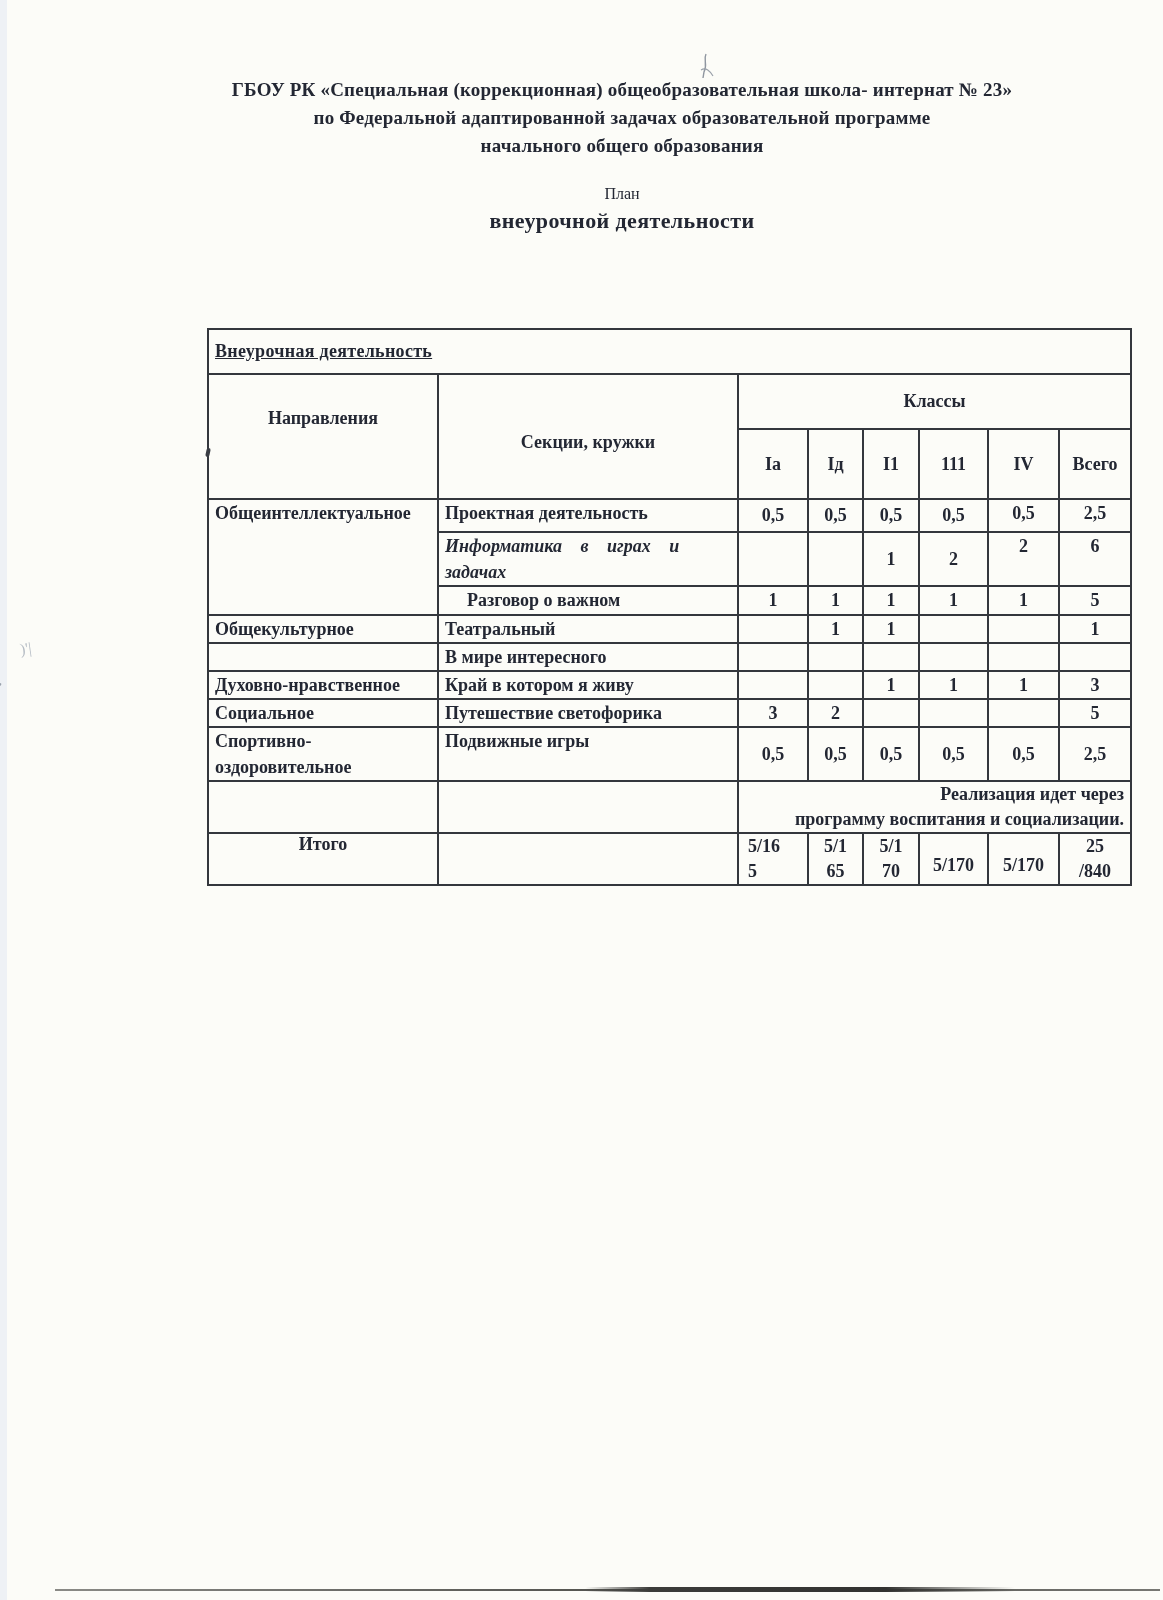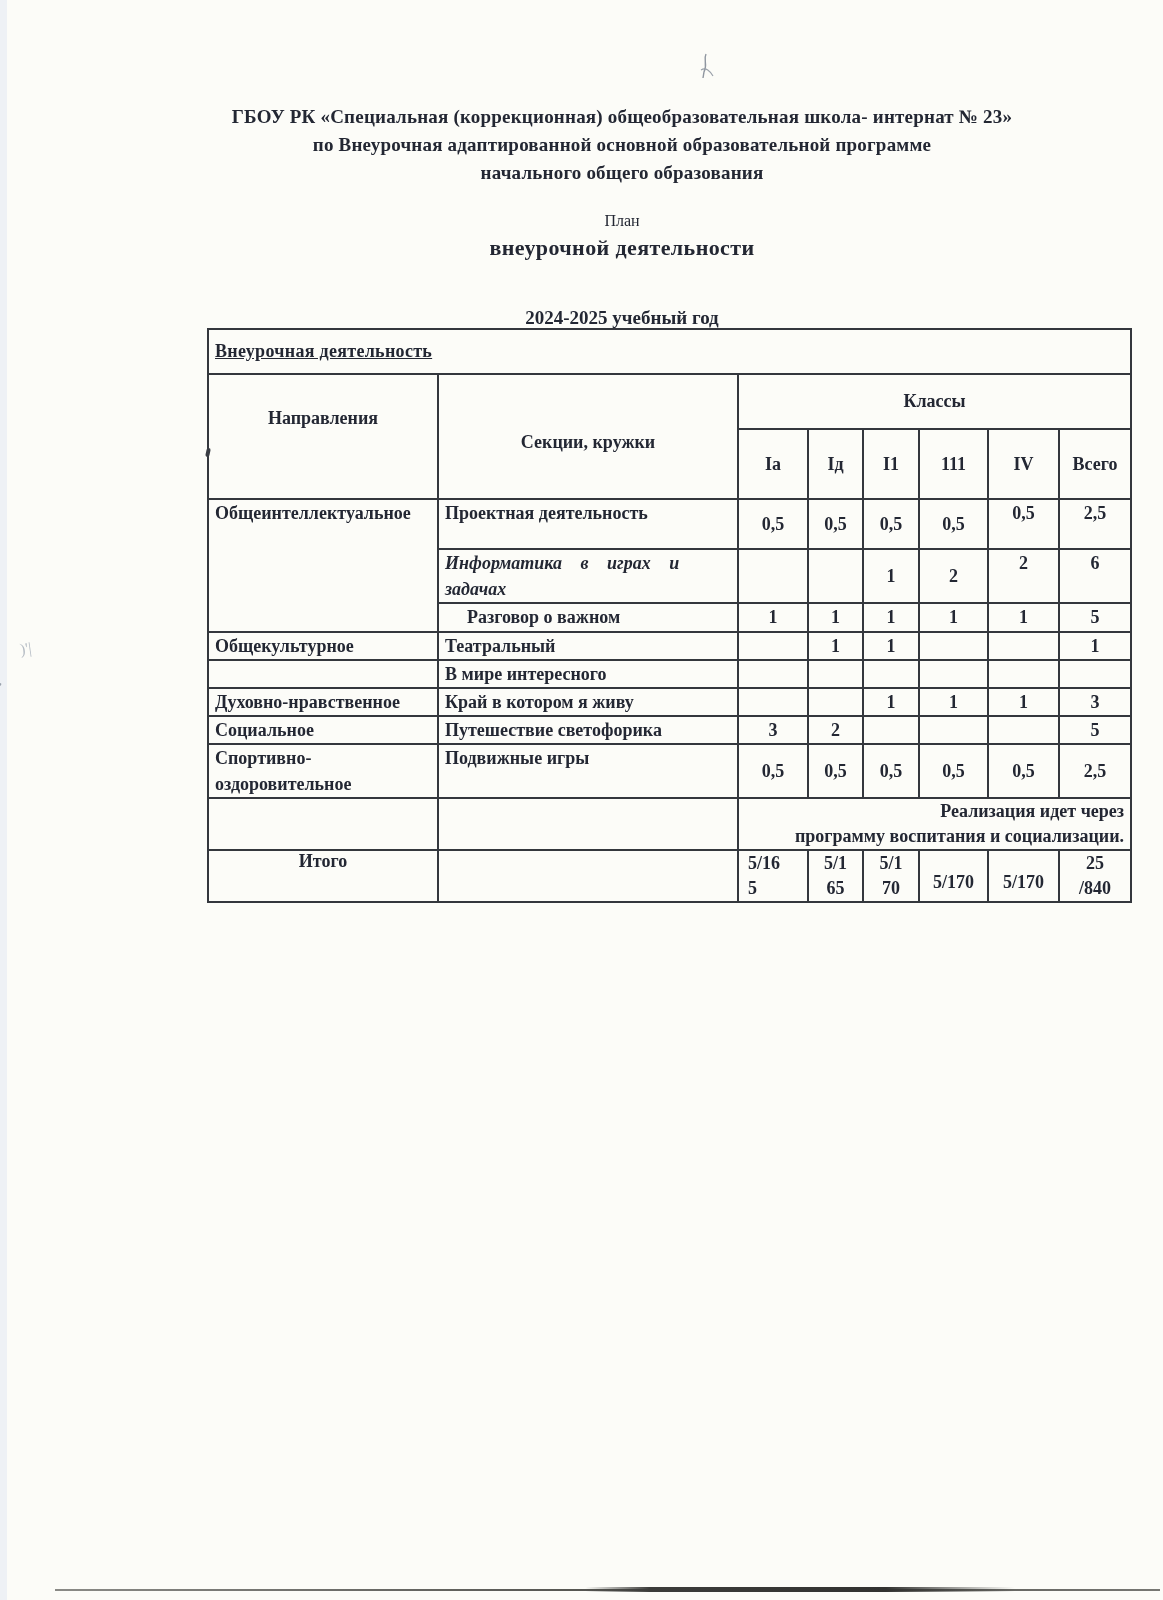--- a/index.html
+++ b/index.html
@@ -3,21 +3,21 @@
 <meta charset="utf-8">
 <style>
   html,body{margin:0;padding:0;background:#e8e8e4;}
   .page{
     position:relative;width:1163px;height:1600px;overflow:hidden;
     background:#fcfcf8;
     font-family:"Liberation Serif","DejaVu Serif",serif;
     color:#232733;
   }
   .edge-strip{position:absolute;left:0;top:0;width:7px;height:1600px;background:#eef1f5;}
-  .title-block{position:absolute;left:182px;top:76px;width:880px;text-align:center;margin-top:27px;}
+  .title-block{position:absolute;left:182px;top:76px;width:880px;text-align:center;}
   .title-line{font-size:19px;font-weight:bold;line-height:28px;letter-spacing:.2px;}
   .plan-line1{margin-top:22px;font-size:16px;font-weight:normal;line-height:24px;}
   .plan-line2{font-size:22px;font-weight:bold;line-height:29px;letter-spacing:.4px;}
   .year-line{margin-top:45px;font-size:19px;font-weight:bold;}
   .doc-table{
     position:absolute;left:207px;top:328px;width:923px;
     border-collapse:collapse;table-layout:fixed;
   }
   .doc-table td{
     border:2px solid #34373d;padding:0 6px;
@@ -61,25 +61,24 @@
 
   <div class="artifact mark-scribble">
     <svg width="20" height="34" viewBox="0 0 20 34">
       <path d="M9 2 C6 8,11 12,7 20 L6 26" stroke="#8f96a0" stroke-width="1.4" fill="none"></path>
       <path d="M4 18 C9 15,13 19,16 24" stroke="#9aa1aa" stroke-width="1.2" fill="none"></path>
     </svg>
   </div>
 
   <div class="title-block">
     <div class="title-line">ГБОУ РК «Специальная (коррекционная) общеобразовательная школа- интернат № 23»</div>
-    <div class="title-line">по Внеурочная адаптированной основной образовательной программе</div>
+    <div class="title-line">по Федеральной адаптированной задачах образовательной программе</div>
     <div class="title-line">начального общего образования</div>
     <div class="plan-line1">План</div>
     <div class="plan-line2">внеурочной деятельности</div>
-    <div class="year-line">2024-2025 учебный год</div>
   </div>
 
   <table class="doc-table">
     <colgroup>
       <col style="width:230px">
         <col style="width:300px">
         <col style="width:70px">
         <col style="width:55px">
       <col style="width:56px">
         <col style="width:69px">
@@ -101,21 +100,21 @@
     </tr>
     <tr style="height:70px">
       <td class="class-hdr">Ia</td>
       <td class="class-hdr">Iд</td>
       <td class="class-hdr">I1</td>
       <td class="class-hdr low">111</td>
       <td class="class-hdr low">IV</td>
       <td class="class-hdr">Всего</td>
     </tr>
 
-    <tr style="height:50px">
+    <tr style="height:33px">
       <td rowspan="3" class="dir-cell">Общеинтеллектуальное</td>
       <td class="section-cell">Проектная деятельность</td>
       <td class="val-cell">0,5</td>
       <td class="val-cell">0,5</td>
       <td class="val-cell">0,5</td>
       <td class="val-cell">0,5</td>
       <td class="val-cell v-top">0,5</td>
       <td class="val-cell v-top">2,5</td>
     </tr>
     <tr style="height:50px">

